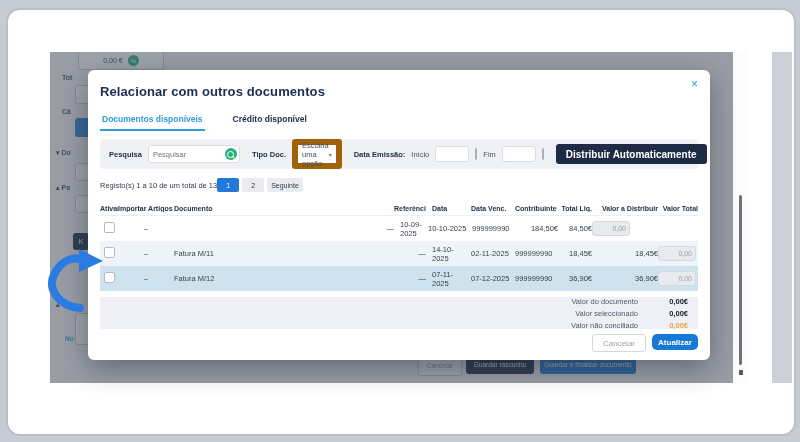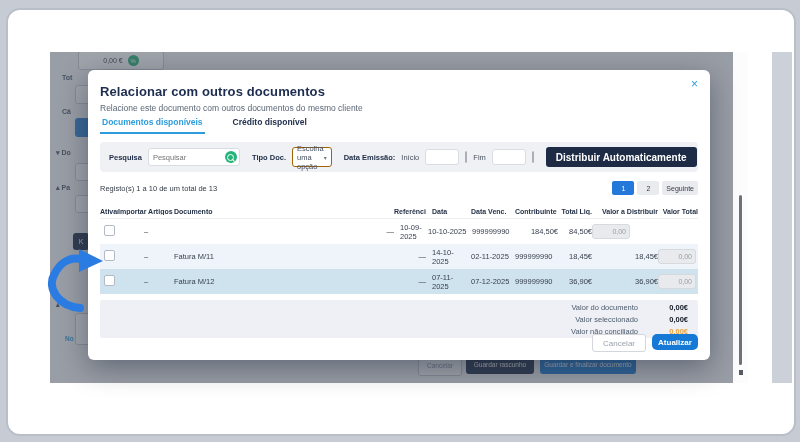--- a/index.html
+++ b/index.html
@@ -20,57 +20,57 @@
   .bg-top-input{left:28px;top:-1px;width:84px;height:17px;display:flex;align-items:center;justify-content:center;gap:5px;font-size:7px;color:#39434f;}
   .gcirc{width:11px;height:11px;border-radius:50%;background:#25b478;color:#fff;font-size:6px;display:flex;align-items:center;justify-content:center;}
   .darkbox{background:#1d2b45;color:#fff;border-radius:3px;font-size:7px;display:flex;align-items:center;justify-content:center;}
   .bluebox{background:#2a7fd4;border-radius:3px;}
   .bg-btn{height:19px;border-radius:3px;font-size:6.5px;display:flex;align-items:center;justify-content:center;white-space:nowrap;overflow:hidden;}
   
   .modal{left:88px;top:70px;width:622px;height:290px;background:#fff;border-radius:6px;box-shadow:0 8px 28px rgba(15,25,45,.40);z-index:10;padding:14px 12px 0;box-sizing:border-box;}
   .mtitle{font-size:13px;font-weight:bold;color:#1d2d50;letter-spacing:.1px;}
   .msub{font-size:8.5px;color:#5a6575;margin-top:4px;}
   .close{position:absolute;top:9px;right:12px;color:#2d9cdb;font-size:12px;line-height:10px;cursor:pointer;}
-  .tabs{display:flex;gap:26px;margin-top:4px;}
+  .tabs{display:flex;gap:26px;margin-top:15px;}
   .tab{font-size:8.5px;font-weight:bold;padding:0 2px 5px;}
   .tab.on{color:#2d9cdb;border-bottom:2px solid #2d9cdb;}
   .tab.off{color:#22304d;}
   .fbar{margin-top:8px;height:30px;background:#eff1f5;border-radius:4px;display:flex;align-items:center;gap:6px;padding:0 9px;font-size:7.5px;}
   .flab{font-weight:bold;color:#1d2b45;white-space:nowrap;}
   .ftxt{color:#49525f;white-space:nowrap;}
   .inp{background:#fff;border:1px solid #d9dce2;border-radius:3px;height:16px;font-size:7.5px;font-family:"Liberation Sans",sans-serif;color:#454f5e;padding:0 4px;box-sizing:border-box;}
   .swrap{position:relative;display:flex;align-items:center;border-radius:6px;}
   .swrap .inp{width:92px;height:18px;padding-right:18px;}
   .sbtn{position:absolute;right:3px;width:12px;height:12px;border-radius:50%;background:#25b478;display:flex;align-items:center;justify-content:center;border:none;padding:0;cursor:pointer;}
   .mag{width:5px;height:5px;border:1px solid #fff;border-radius:50%;position:relative;}
   .mag::after{content:"";position:absolute;width:3px;height:1px;background:#fff;transform:rotate(45deg);right:-2px;bottom:-1px;}
-  .select{width:84px;height:18px;background:#fff;border:1px solid #a16207;border-radius:3px;display:flex;align-items:center;justify-content:space-between;padding:0 4px;color:#454f5e;}
+  .select{width:84px;height:18px;background:#fff;border:6px solid #a16207;border-radius:3px;display:flex;align-items:center;justify-content:space-between;padding:0 4px;color:#454f5e;}
   .caret{color:#707a88;font-size:6px;}
   .dinp{width:34px;}
   .cal{width:9px;height:10px;border:1px solid #a9aeb8;border-radius:1px;position:relative;background:#fff;}
   .cal::before{content:"";position:absolute;left:0;right:0;top:0;height:3px;background:#c2c7cf;}
   .spacer{flex:1;}
   .btn-outline{height:20px;background:#fff;border:1px solid #9fd0ec;border-radius:3px;color:#2d9cdb;font-size:7.5px;font-weight:bold;padding:0 10px;white-space:nowrap;cursor:pointer;font-family:"Liberation Sans",sans-serif;}
   .btn-dark{height:20px;background:#1d2b45;border:none;border-radius:3px;color:#fff;font-size:10px;font-weight:bold;padding:0 10px;white-space:nowrap;cursor:pointer;font-family:"Liberation Sans",sans-serif;}
-  .recrow{margin-top:9px;display:flex;align-items:center;font-size:7.5px;color:#333a47;justify-content:space-between;}
+  .recrow{margin-top:9px;display:flex;align-items:center;font-size:7.5px;color:#333a47;}
   .pag{display:flex;gap:3px;}
   .pbtn{height:14px;min-width:14px;padding:0 4px;border-radius:2px;background:#e9ebef;color:#333a47;font-size:7px;display:flex;align-items:center;justify-content:center;cursor:pointer;}
   .pbtn.on{background:#2478d9;color:#fff;}
   .grid{display:grid;grid-template-columns:18px 56px 220px 32px 43px 43px 46px 34px 66px 40px;align-items:center;}
   .thead{margin-top:9px;height:14px;font-size:7px;font-weight:bold;color:#253248;border-bottom:1px solid #eceef2;}
   .trow{height:25px;font-size:7.5px;color:#39414e;}
   .r1{background:#fff;}
   .r2{background:#eef4f9;}
   .r3{background:#cfe3ee;}
   .c-r{text-align:right;}
   .c-c{text-align:center;}
   .nowrap{white-space:nowrap;overflow:hidden;}
   .cbx{width:9px;height:9px;border:1px solid #b4bac4;border-radius:2px;background:#fff;display:inline-block;margin-left:4px;cursor:pointer;}
   .vinp{width:38px;height:15px;background:#e8eaed;border:1px solid #d6d9de;border-radius:3px;font-size:7px;color:#9aa0a8;text-align:right;padding:0 3px;box-sizing:border-box;font-family:"Liberation Sans",sans-serif;}
-  .sum{margin-top:6px;height:38px;background:#eef0f5;border-radius:2px;display:flex;flex-direction:column;justify-content:center;gap:3px;padding-right:10px;}
+  .sum{margin-top:6px;height:32px;background:#eef0f5;border-radius:2px;display:flex;flex-direction:column;justify-content:center;gap:3px;padding-right:10px;}
   .srow{display:flex;justify-content:flex-end;align-items:center;font-size:7.5px;color:#4d5a6b;}
   .sval{width:50px;text-align:right;font-weight:bold;color:#141b26;}
   .sval.orange{color:#f0a33c;}
   .mfoot{position:absolute;right:12px;bottom:8px;display:flex;gap:6px;}
   .btn-cancel{width:54px;height:18px;background:#fff;border:1px solid #d3d7dd;border-radius:3px;color:#9aa1ac;font-size:8px;cursor:pointer;font-family:"Liberation Sans",sans-serif;}
   .btn-blue{width:46px;height:16px;background:#1779d6;border:none;border-radius:5px;color:#fff;font-size:8px;font-weight:bold;cursor:pointer;font-family:"Liberation Sans",sans-serif;}
   .arrow{left:44px;top:246px;width:64px;height:68px;z-index:20;pointer-events:none;}
 </style>
 </head>
 <body>
@@ -114,21 +114,20 @@
 
   <div class="abs scrollstrip">
     <div class="abs thumb"></div>
     <div class="abs thumb-mark"></div>
   </div>
   <div class="abs band"></div>
 
   <div class="abs modal">
     <span class="close">×</span>
     <div class="mtitle">Relacionar com outros documentos</div>
-    <div class="msub">Relacione este documento com outros documentos do mesmo cliente</div>
 
     <div class="tabs">
       <div class="tab on">Documentos disponíveis</div>
       <div class="tab off">Crédito disponível</div>
     </div>
 
     <div class="fbar">
       <span class="flab">Pesquisa</span>
       <span class="swrap">
         <input class="inp" placeholder="Pesquisar" style="">

